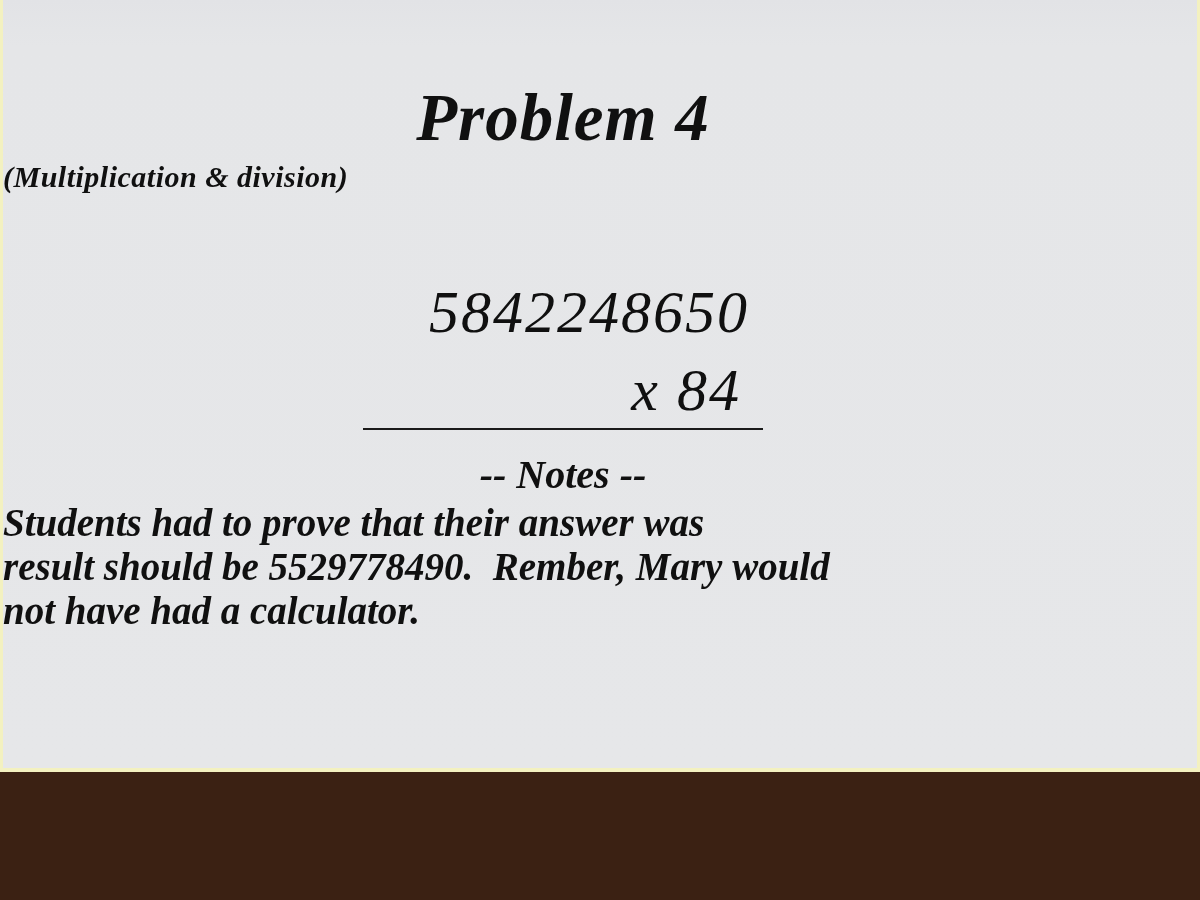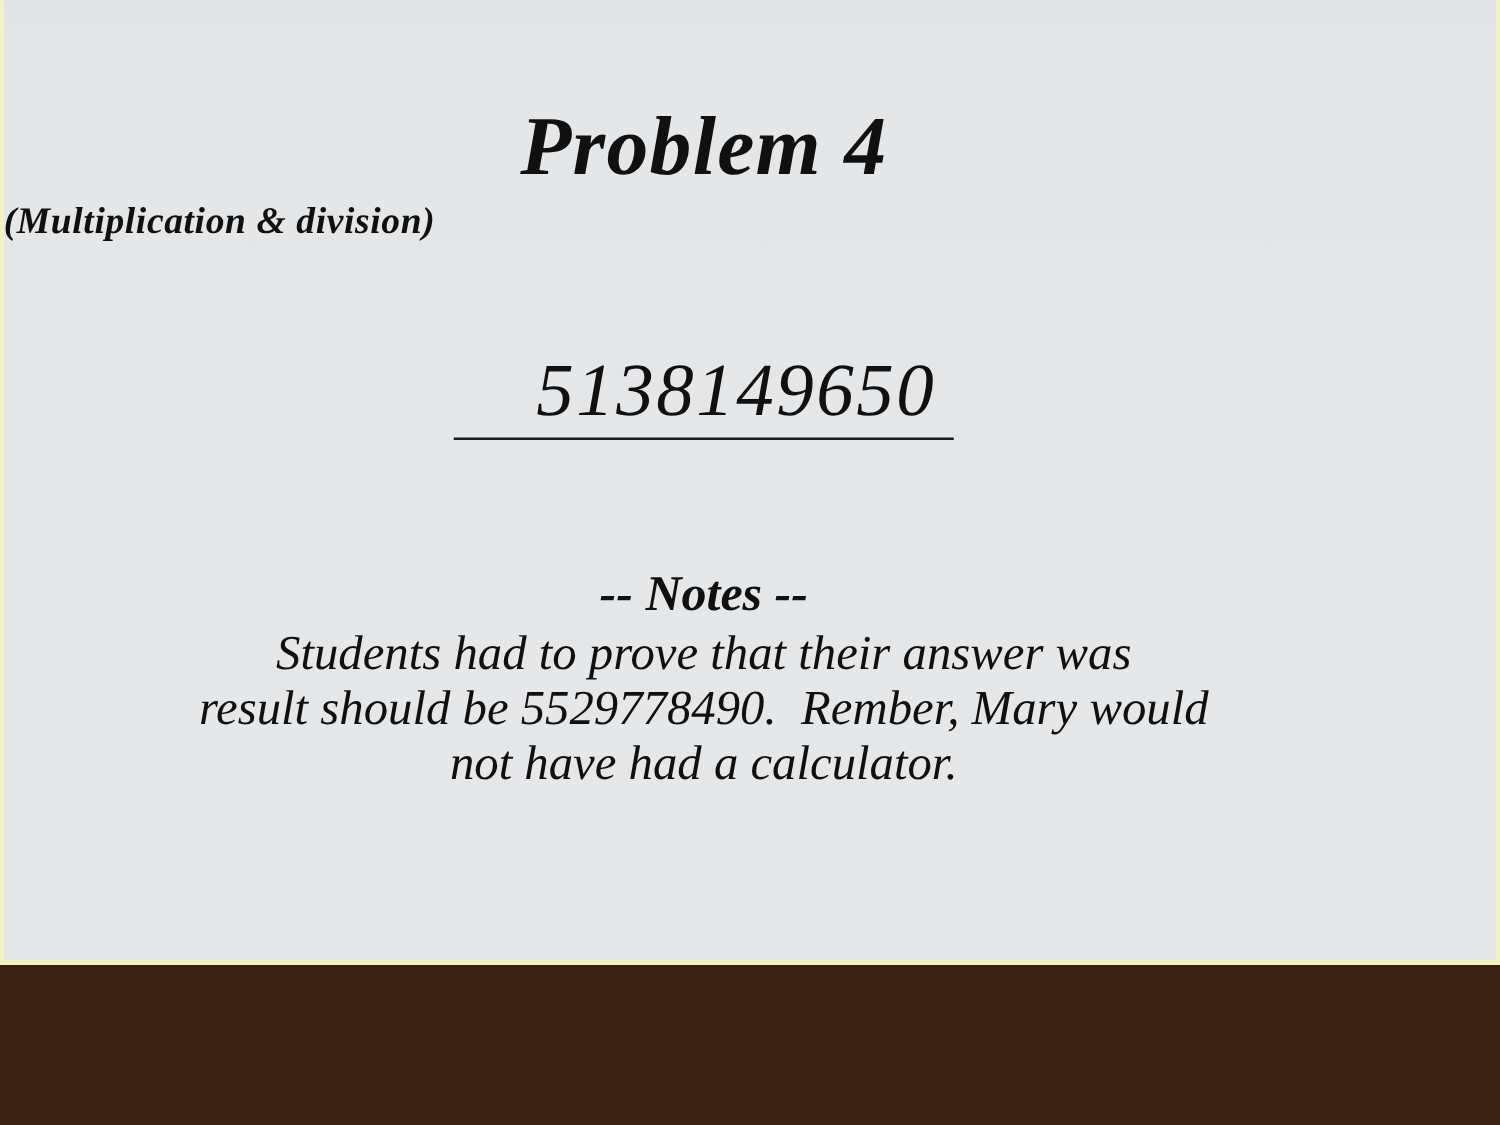--- a/index.html
+++ b/index.html
@@ -91,43 +91,44 @@
     width: 100%;
     text-align: center;
     font-size: 40px;
     font-weight: bold;
     line-height: 1.0;
   }
   .notes-para {
     position: absolute;
     top: 501px;
     width: 100%;
-    text-align: center;
+    text-align: left;
     font-size: 39px;
-    font-weight: normal;
+    font-weight: bold;
     line-height: 44px;
   }
   .notes-line {
     white-space: pre; 
   }
 </style>
 </head>
 <body>
 
 <div class="stage">
 
   <div class="slide">
     <div class="content">
 
       <div class="title">Problem 4</div>
 
       <div class="subtitle">(Multiplication &amp; division)</div>
 
       <div class="math-block">
-        <div class="multiplicand">5138149650</div>
+        <div class="multiplicand">5842248650</div>
+        <div class="multiplier">x 84</div>
       </div>
 
       <div class="notes-heading">-- Notes --</div>
 
       <div class="notes-para">
         <div class="notes-line">Students had to prove that their answer was</div>
         <div class="notes-line">result should be 5529778490.  Rember, Mary would</div>
         <div class="notes-line">not have had a calculator.</div>
       </div>
 

